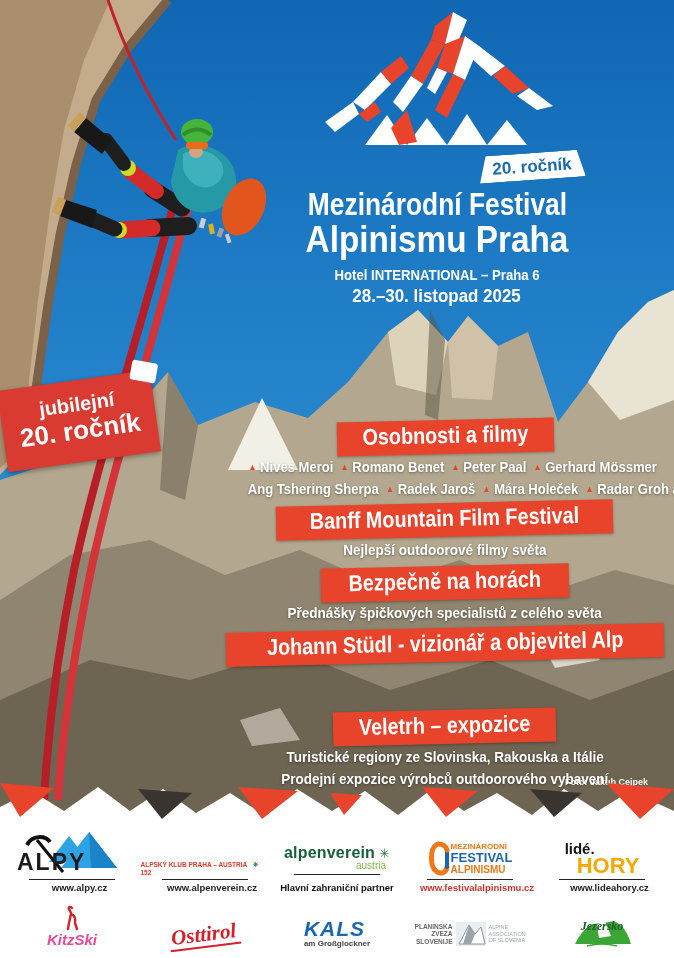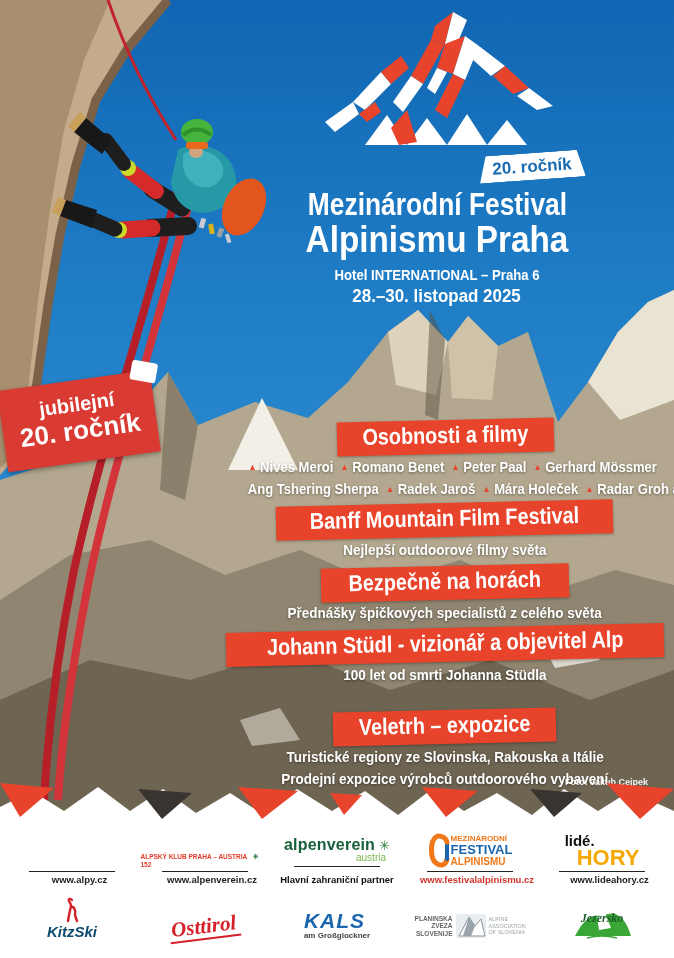--- a/index.html
+++ b/index.html
@@ -73,21 +73,21 @@
   .avcz-sub{font-size:6.5px;font-weight:bold;color:#e23a28;margin-top:1px;}
   .avat-name{font-weight:bold;font-size:16px;color:#17603a;letter-spacing:.2px;}
   .avat-flower{color:#2a7a3a;font-size:13px;margin-left:4px;}
   .avat-sub{font-size:10px;color:#7ab648;text-align:right;margin-right:4px;margin-top:-2px;}
   .fest-wrap{display:flex;align-items:center;gap:0;}
   .fest-l1{font-size:8px;font-weight:bold;color:#f07818;line-height:9px;}
   .fest-l2{font-size:13px;font-weight:bold;color:#1c66ae;line-height:13px;}
   .fest-l3{font-size:10px;font-weight:bold;color:#f07818;line-height:11px;}
   .lide-1{font-size:15px;font-weight:bold;color:#111;line-height:15px;}
   .lide-2{font-size:22px;font-weight:bold;color:#f5a800;line-height:20px;margin-left:12px;}
-  .kitz-name{font-size:15px;font-weight:bold;font-style:italic;color:#0c4a6e;}
+  .kitz-name{font-size:15px;font-weight:bold;font-style:italic;color:#ec4899;}
   .ostt-name{font-family:"Liberation Serif",serif;font-style:italic;font-weight:bold;font-size:21px;
              color:#d5202a;display:inline-block;transform:rotate(-7deg);border-bottom:2px solid #d5202a;
              padding:0 4px 0 2px;line-height:24px;}
   .kals-name{font-size:21px;font-weight:bold;font-style:italic;color:#1c66ae;letter-spacing:1px;line-height:20px;}
   .kals-sub{font-size:8px;font-weight:bold;color:#444;text-align:right;}
   .pzs-wrap{display:flex;align-items:center;gap:3px;}
   .pzs-left{width:42px;font-size:6.5px;line-height:7.5px;font-weight:bold;color:#666;text-align:right;}
   .pzs-right{width:40px;font-size:5.5px;line-height:6.5px;color:#9aa4ab;text-align:left;}
   .jez-wrap{position:relative;width:74px;height:36px;}
 </style>
@@ -211,21 +211,20 @@
       <div class="sub"><span class="sqz">Nejlepší outdoorové filmy světa</span></div>
     </div>
 
     <div class="sec" id="sec2">
       <span class="banner"><span class="sqz">Bezpečně na horách</span></span>
       <div class="sub"><span class="sqz">Přednášky špičkových specialistů z celého světa</span></div>
     </div>
 
     <div class="sec" id="sec3">
       <span class="banner"><span class="sqz">Johann Stüdl - vizionář a objevitel Alp</span></span>
-      <div class="sub"><span class="sqz">100 let od smrti Johanna Stüdla</span></div>
     </div>
 
     <div class="sec" id="sec4">
       <span class="banner"><span class="sqz">Veletrh – expozice</span></span>
       <div class="sub"><span class="sqz">Turistické regiony ze Slovinska, Rakouska a Itálie</span></div>
       <div class="sub"><span class="sqz">Prodejní expozice výrobců outdoorového vybavení</span></div>
     </div>
 
     <div class="photo-credit">Foto: Jakub Cejpek</div>
   </div>
@@ -239,20 +238,30 @@
     <polygon points="422,8 478,12 446,38" fill="#e8432b"></polygon>
     <polygon points="530,10 582,14 554,38" fill="#3a3430"></polygon>
     <polygon points="606,4 674,10 640,40" fill="#e8432b"></polygon>
   </svg>
 
   <div class="sponsors">
 
     <div class="sp-row">
 
       <div class="sp-cell">
+        <div class="alpy-wrap">
+          <svg width="110" height="44" viewBox="0 0 110 44">
+            <polygon points="52,4 72,30 32,30" fill="#2ea3e4"></polygon>
+            <polygon points="72,0 100,36 44,36" fill="#2ea3e4"></polygon>
+            <polygon points="72,0 100,36 74,36" fill="#1b84c8"></polygon>
+            <path d="M20,8 L46,40" stroke="#111" stroke-width="3"></path>
+            <path d="M10,13 C15,3 28,3 33,10" stroke="#111" stroke-width="4" fill="none"></path>
+          </svg>
+          <div class="alpy-text">ALPY</div>
+        </div>
         <div class="sp-rule"></div>
         <div class="sp-url">www.alpy.cz</div>
       </div>
 
       <div class="sp-cell">
         <div class="avcz-sub">
           <span>ALPSKÝ KLUB PRAHA – AUSTRIA</span>
           <span class="avat-flower" style="font-size:7px">✳</span>
           <span>152</span>
         </div>

